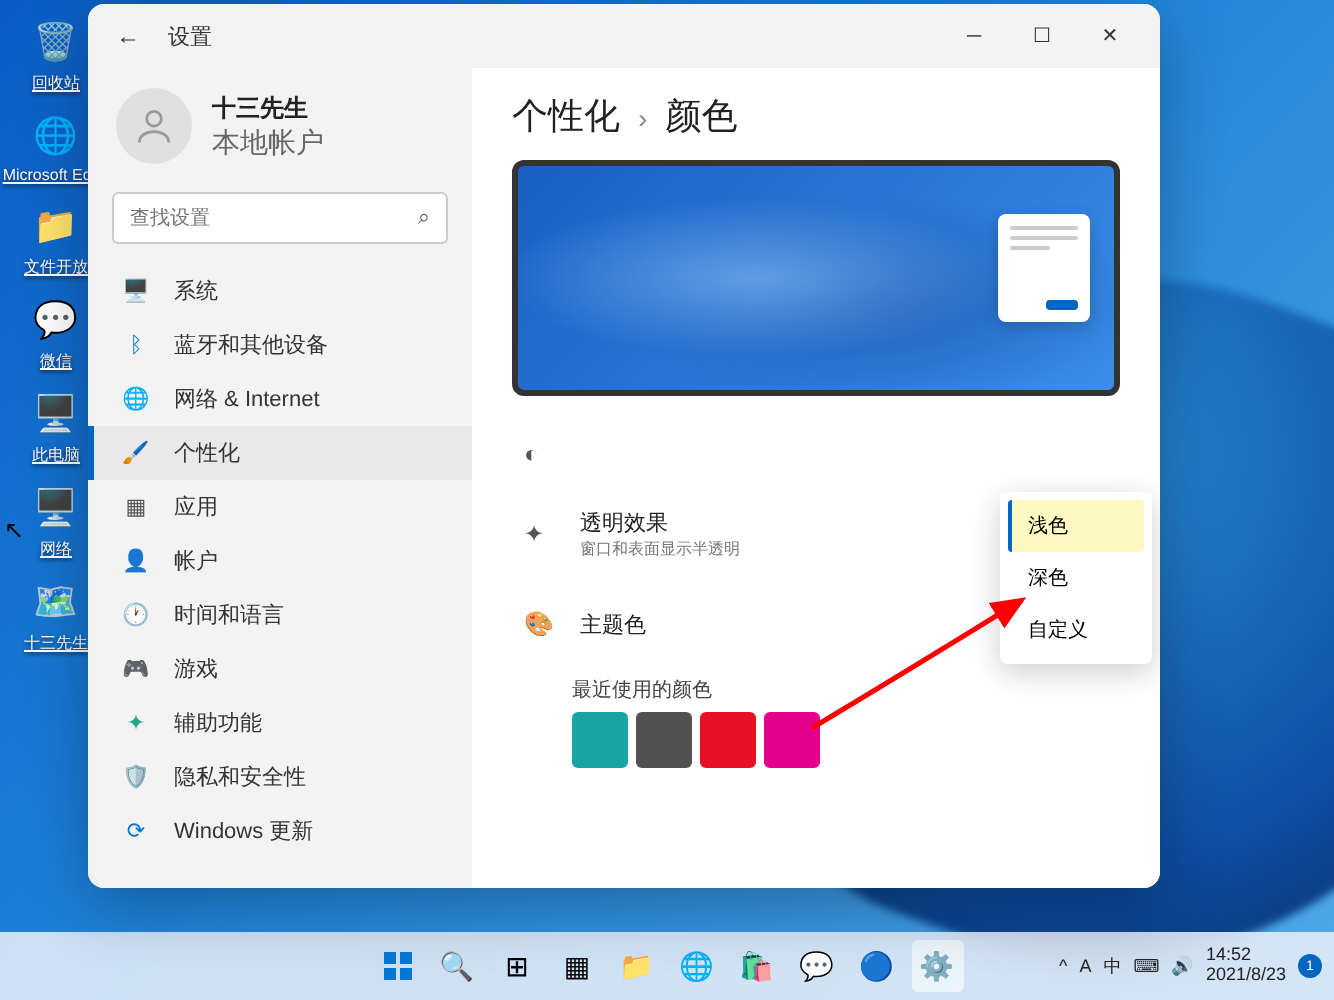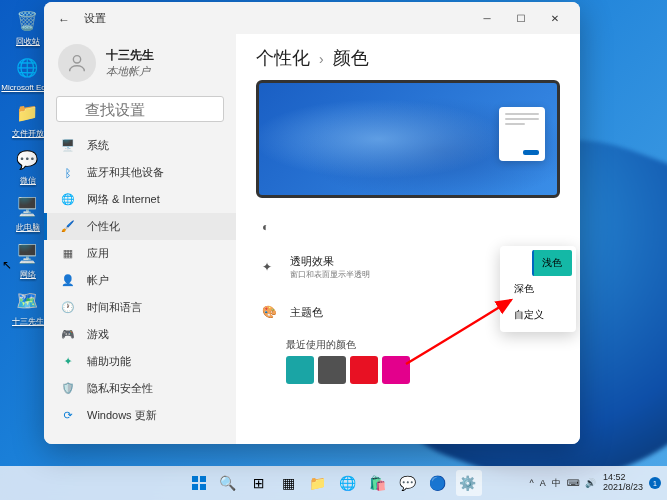--- a/index.html
+++ b/index.html
@@ -14,44 +14,44 @@
 .titlebar .back { width: 24px; height: 24px; display: flex; align-items: center; justify-content: center; cursor: pointer; font-size: 12px; color: #333; }
 .titlebar .title { font-size: 11px; margin-left: 8px; color: #333; flex: 1; }
 .titlebar .wbtns { display: flex; }
 .titlebar .wbtn { width: 34px; height: 28px; display: flex; align-items: center; justify-content: center; cursor: pointer; font-size: 10px; color: #333; }
 .window-body { flex: 1; display: flex; overflow: hidden; }
 .sidebar { width: 192px; background: #f3f3f3; display: flex; flex-direction: column; padding: 6px 0; }
 .user-block { display: flex; align-items: center; gap: 10px; padding: 4px 14px 10px; }
 .avatar { width: 38px; height: 38px; border-radius: 50%; background: #e0e0e0; display: flex; align-items: center; justify-content: center; color: #888; }
 .user-info { display: flex; flex-direction: column; }
 .user-name { font-size: 12px; font-weight: 600; color: #222; }
-.user-type { font-size: 11px; color: #666; font-style: italic; }
+.user-type { font-size: 14px; color: #666; }
 .search-box { margin: 4px 12px 10px; height: 26px; background: #fff; border: 1px solid #ccc; border-radius: 3px; display: flex; align-items: center; padding: 0 8px; }
-.search-box input { border: none; outline: none; flex: 1; font-size: 15px; background: transparent; margin-left: 20px; }
+.search-box input { border: none; outline: none; flex: 1; font-size: 10px; background: transparent; }
 .search-box .sicon { color: #666; font-size: 11px; }
 .nav { display: flex; flex-direction: column; overflow-y: auto; }
 .nav-item { display: flex; align-items: center; gap: 12px; padding: 6px 14px; cursor: pointer; font-size: 11px; color: #333; border-left: 3px solid transparent; }
 .nav-item.active { background: #e9e9e9; border-left-color: #0067c0; }
 .nav-item .nicon { width: 14px; height: 14px; display: flex; align-items: center; justify-content: center; font-size: 11px; }
 .content { flex: 1; background: #fff; padding: 12px 20px; overflow: hidden; position: relative; }
 .breadcrumb { font-size: 18px; color: #222; margin-bottom: 10px; }
 .breadcrumb .sep { color: #888; margin: 0 4px; font-size: 14px; }
 .preview-box { height: 118px; background: linear-gradient(135deg, #1a5fc4, #3a8ee8); border: 3px solid #333; border-radius: 6px; position: relative; margin-bottom: 12px; overflow: hidden; }
 .preview-box::before { content: ""; position: absolute; inset: 0; background: radial-gradient(ellipse at 40% 50%, rgba(120,180,240,.7) 0%, transparent 50%), radial-gradient(ellipse at 60% 60%, rgba(30,90,180,.8) 0%, transparent 55%); }
 .preview-card { position: absolute; right: 12px; top: 24px; width: 46px; height: 54px; background: #fff; border-radius: 4px; padding: 6px; box-shadow: 0 2px 8px rgba(0,0,0,.2); }
 .preview-card .line { height: 2px; background: #ccc; margin-bottom: 3px; border-radius: 1px; }
 .preview-card .btn { position: absolute; bottom: 6px; right: 6px; width: 16px; height: 5px; background: #0067c0; border-radius: 2px; }
 .setting-row { display: flex; align-items: center; padding: 10px 6px; position: relative; }
 .setting-row .ricon { width: 16px; margin-right: 12px; color: #555; font-size: 12px; }
 .setting-row .rtext { flex: 1; }
 .setting-row .rtitle { font-size: 11px; color: #222; }
 .setting-row .rdesc { font-size: 8px; color: #777; }
 .dropdown-menu { position: absolute; right: 4px; top: 212px; width: 76px; background: #fff; border-radius: 4px; box-shadow: 0 4px 16px rgba(0,0,0,.2); padding: 4px; z-index: 10; }
 .dd-item { padding: 6px 8px; font-size: 10px; cursor: pointer; border-radius: 2px; border-left: 2px solid transparent; }
-.dd-item.sel { background: #14b8a6; border-left-color: #0067c0; margin-left: 28px; }
+.dd-item.sel { background: #fef9c3; border-left-color: #0067c0; }
 .accent-dd { display: flex; align-items: center; border: 1px solid #ccc; border-radius: 3px; padding: 4px 8px; font-size: 10px; gap: 18px; cursor: pointer; }
 .accent-dd .chev { font-size: 9px; color: #666; }
 .swatches { display: flex; gap: 4px; margin-top: 4px; }
 .swatch { width: 28px; height: 28px; border-radius: 3px; cursor: pointer; }
 .arrow-annotation { position: absolute; pointer-events: none; z-index: 20; }
 .taskbar { position: absolute; bottom: 0; left: 0; right: 0; height: 34px; background: rgba(235,240,248,.85); backdrop-filter: blur(10px); display: flex; align-items: center; z-index: 3; }
 .taskbar-center { position: absolute; left: 50%; transform: translateX(-50%); display: flex; gap: 4px; align-items: center; }
 .tb-icon { width: 26px; height: 26px; display: flex; align-items: center; justify-content: center; cursor: pointer; border-radius: 3px; font-size: 14px; }
 .tb-icon.active { background: rgba(255,255,255,.6); }
 .tray { position: absolute; right: 6px; display: flex; align-items: center; gap: 6px; font-size: 9px; color: #222; }

